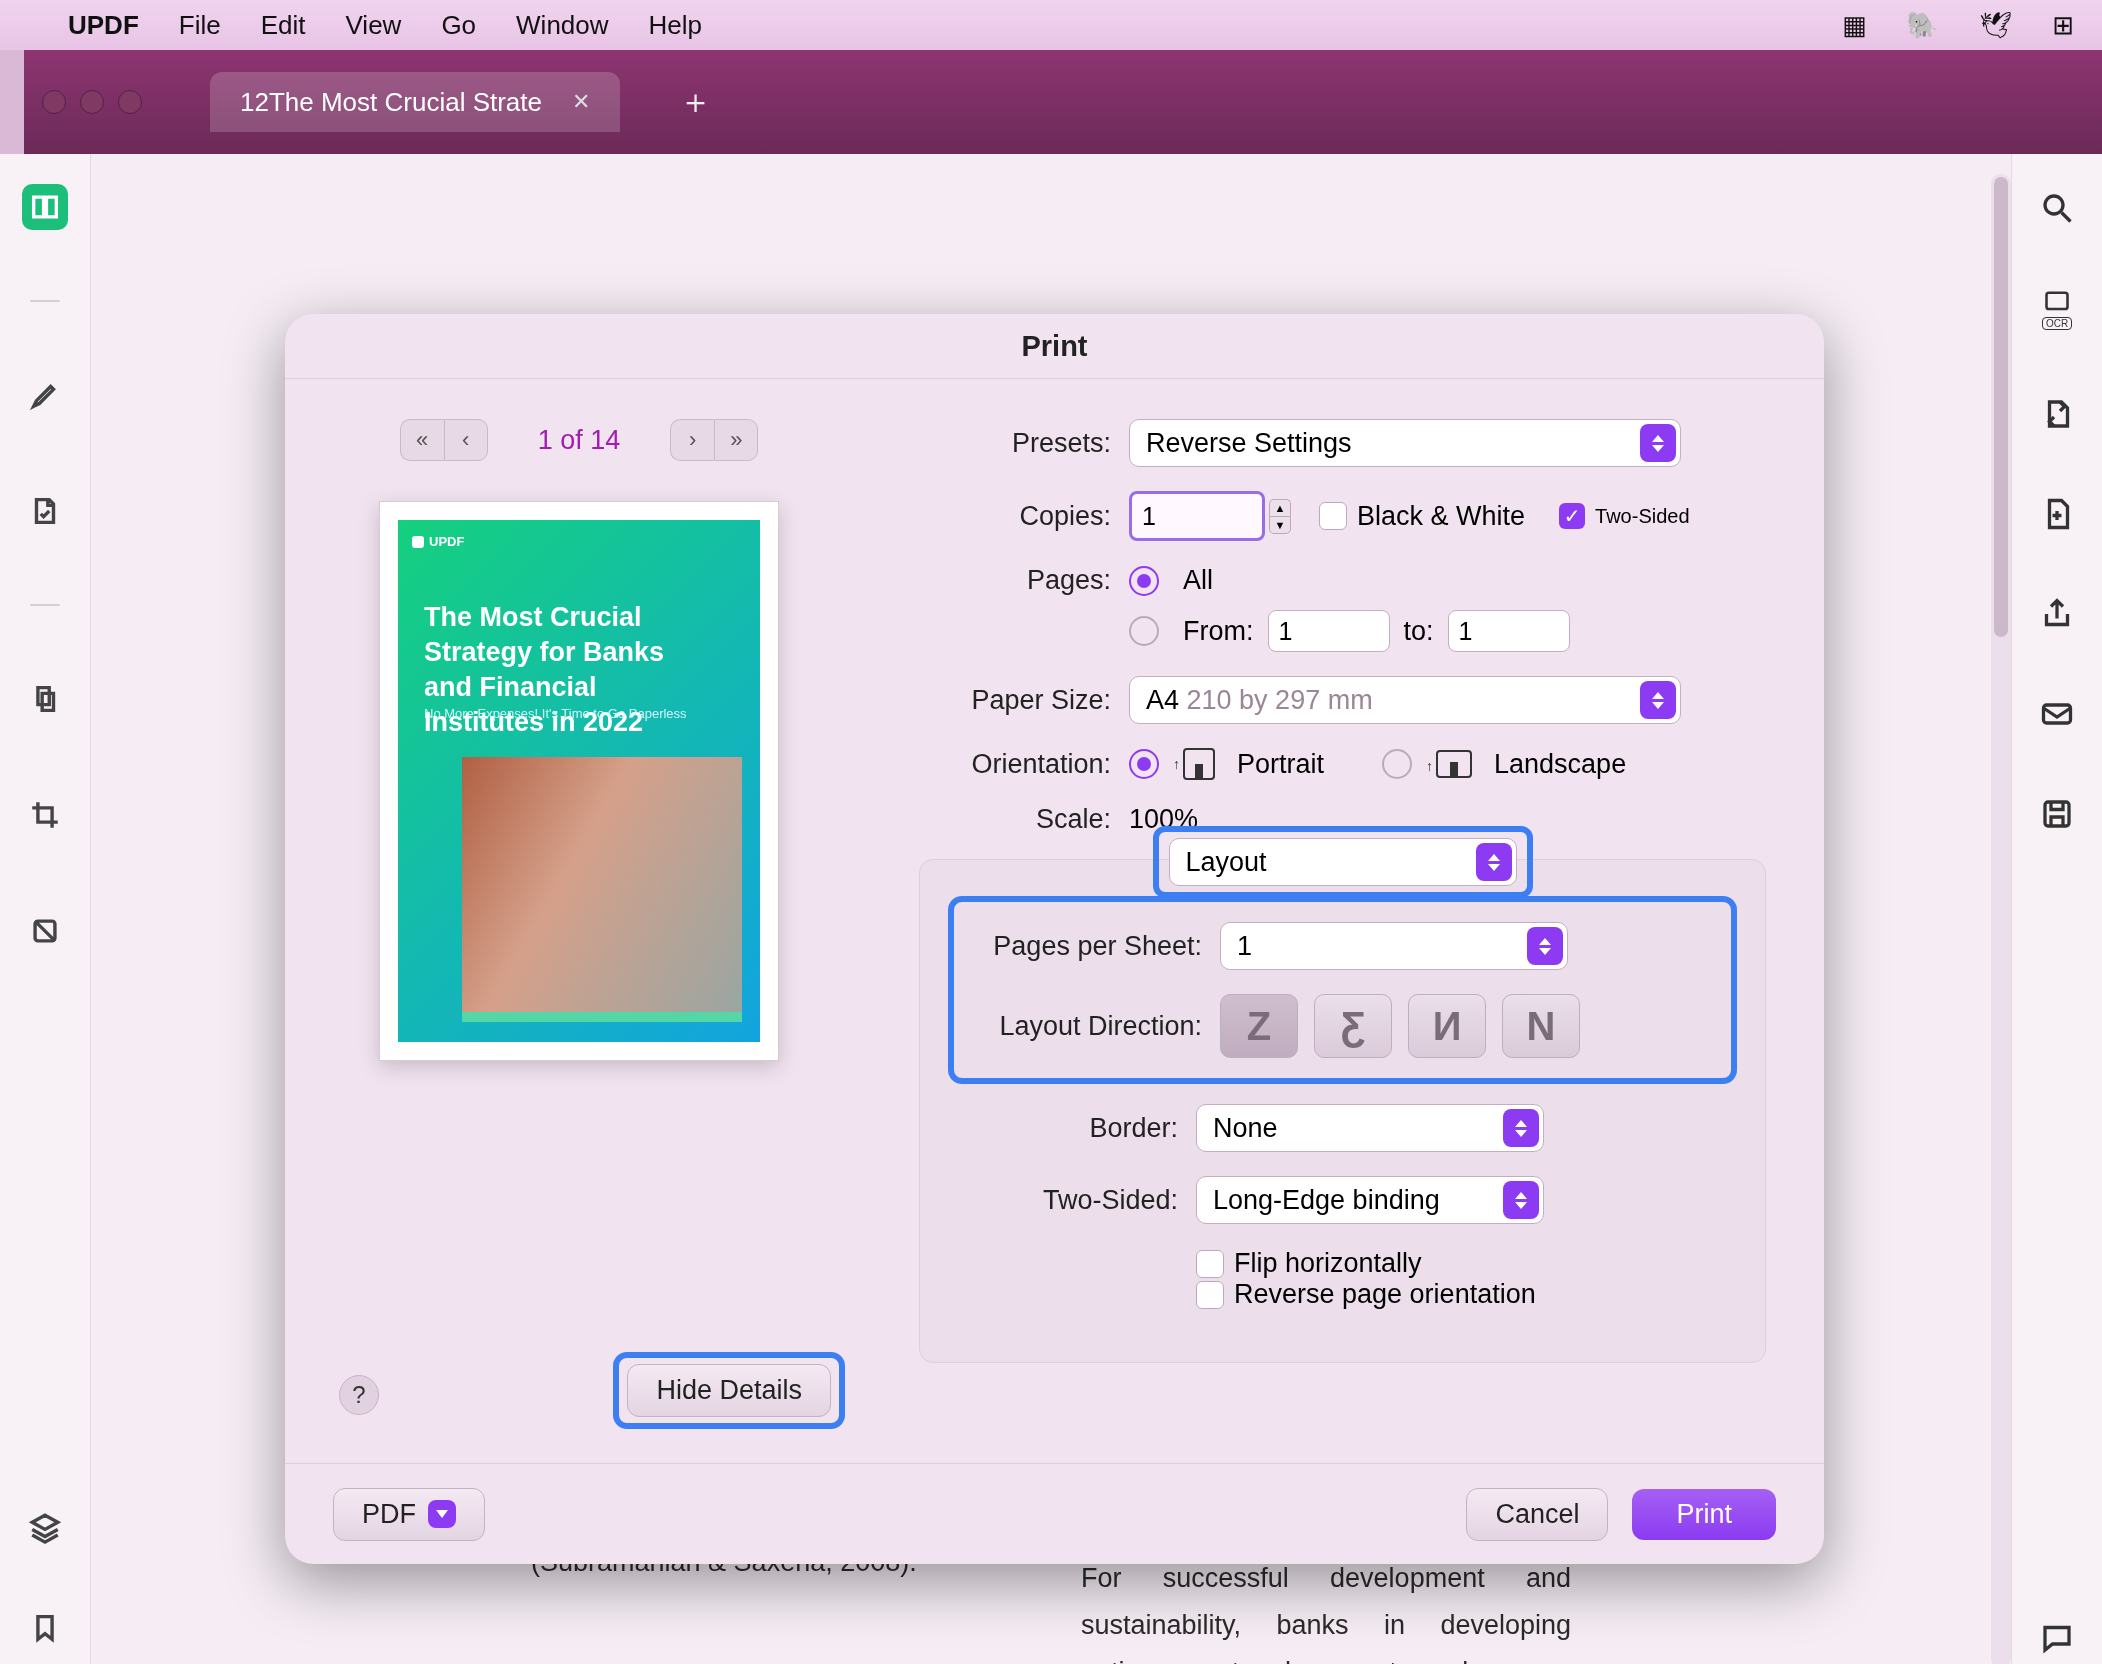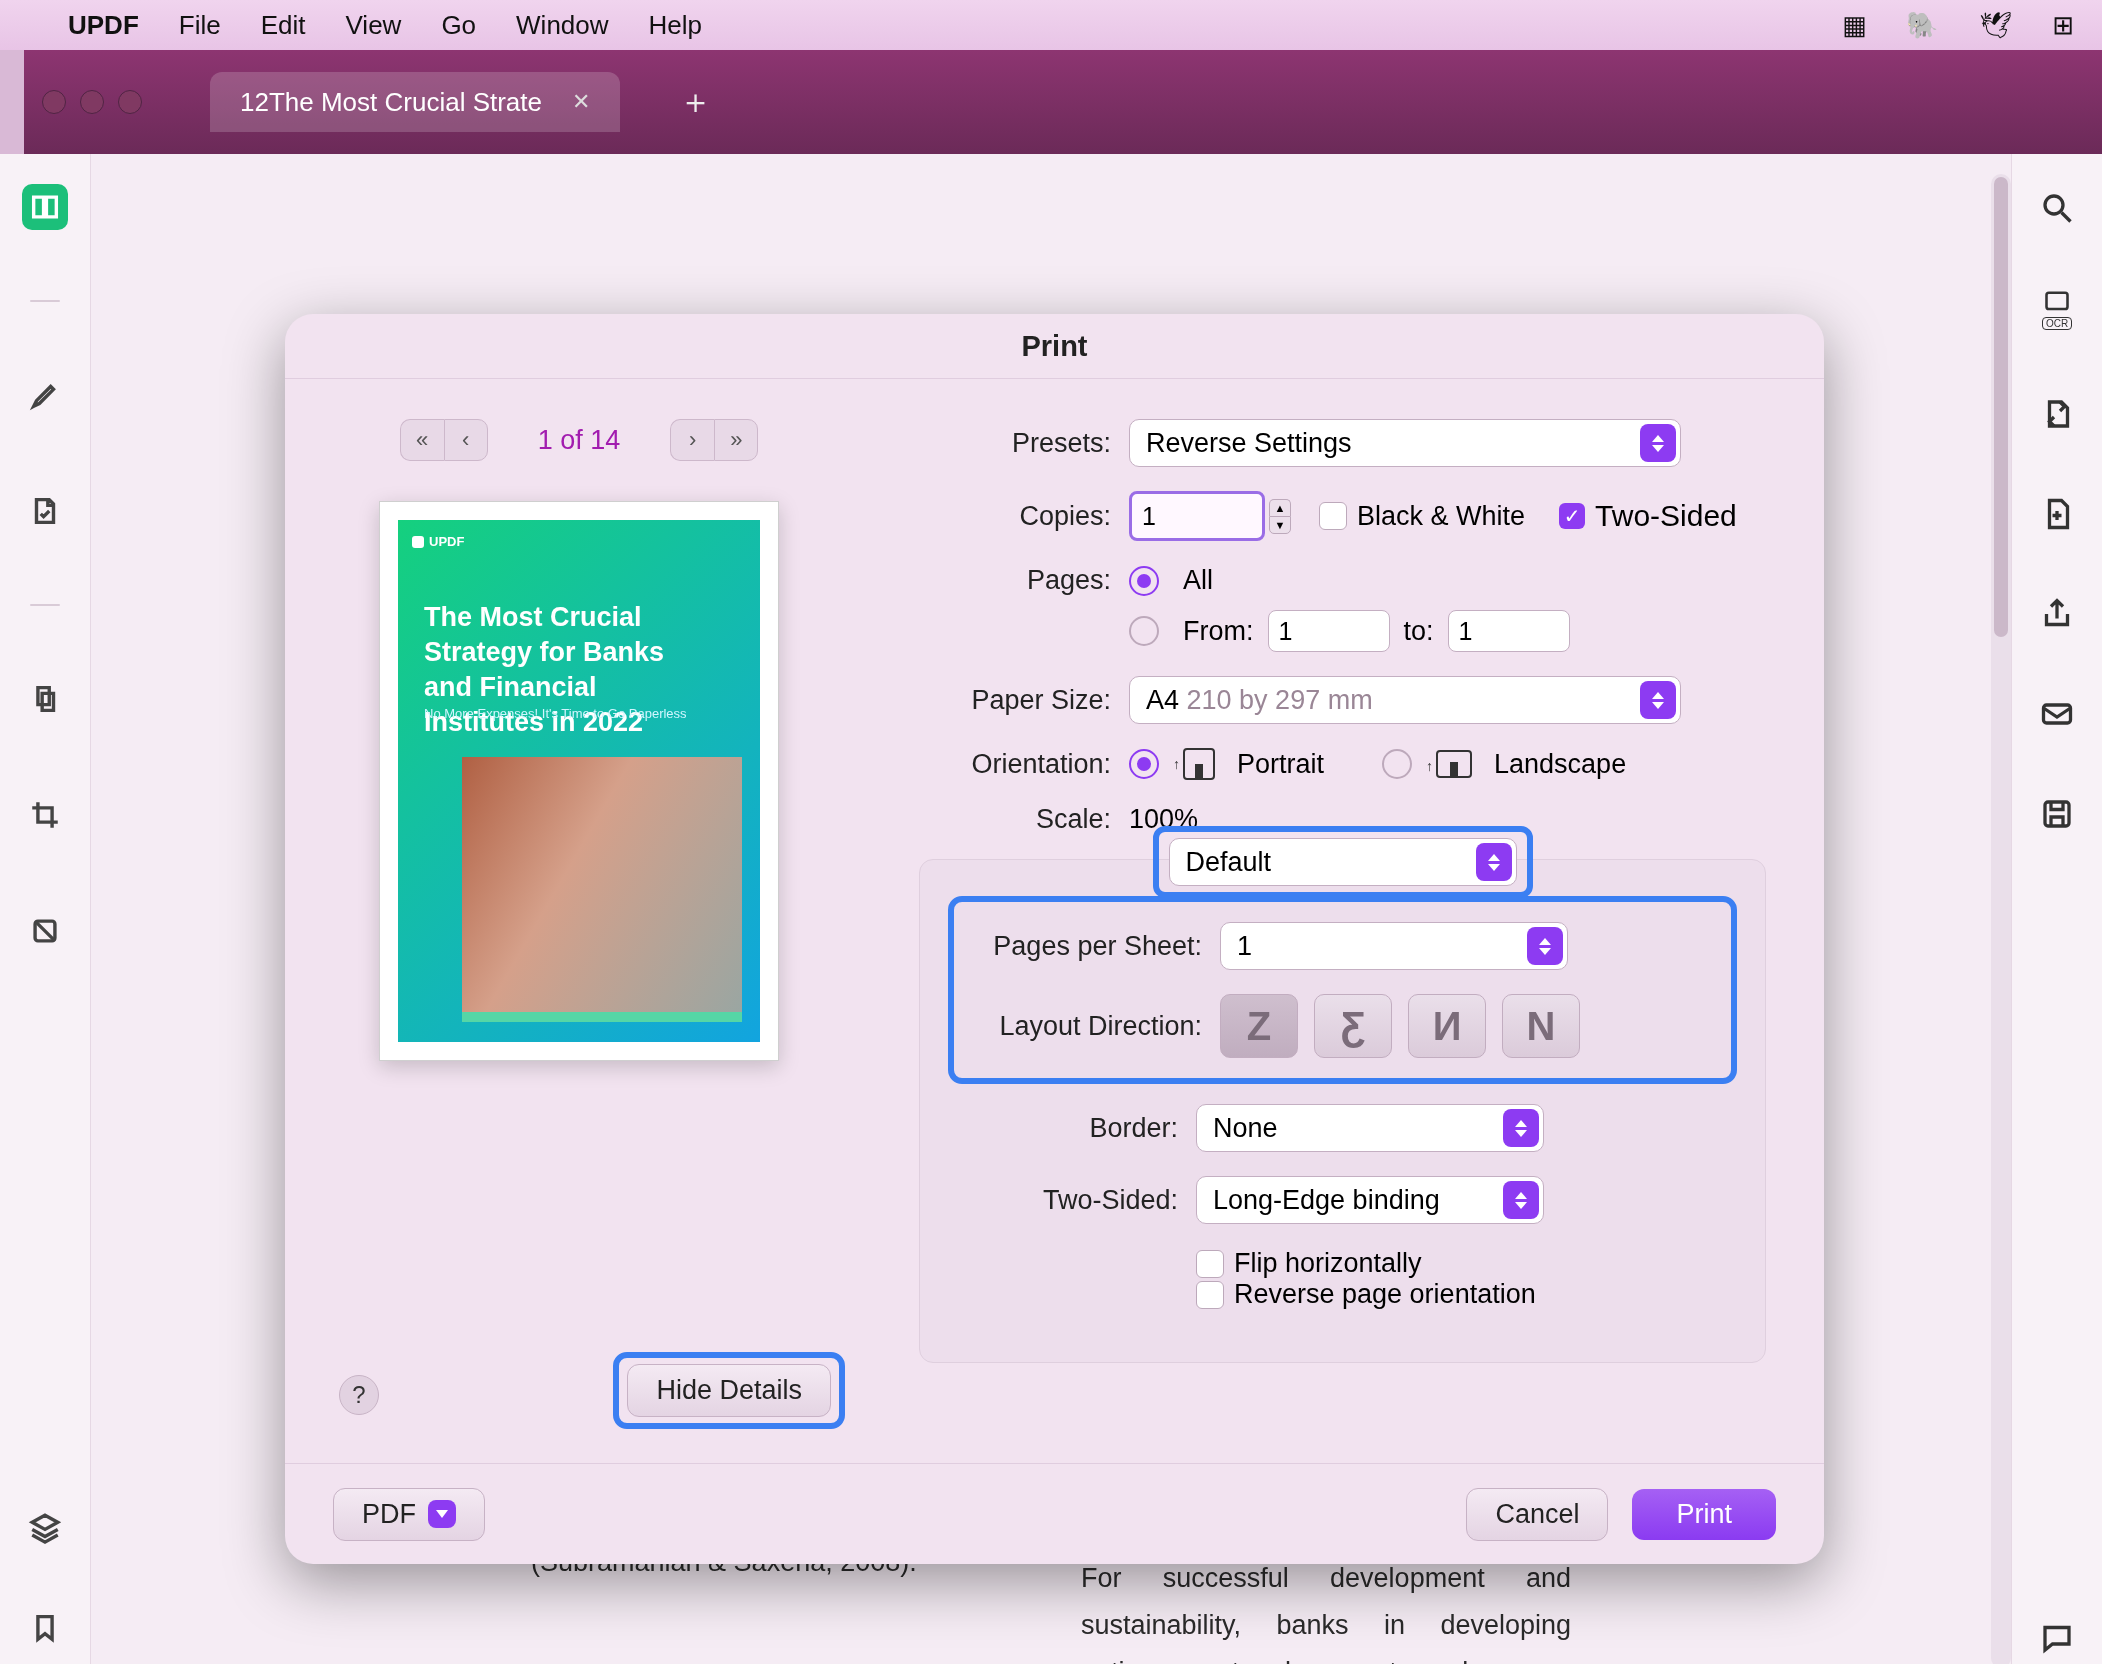--- a/index.html
+++ b/index.html
@@ -327,21 +327,21 @@
             <label>Copies:</label>
             <input class="numinput" value="1" style="">
             <span class="stepper">
               <span>▲</span>
               <span>▼</span>
             </span>
             <span style="width:28px"></span>
             <span class="chk"></span>
             <span style="font-size:27px;margin-right:34px;">Black &amp; White</span>
             <span class="chk on">✓</span>
-            <span style="font-size:30px;">Two-Sided</span>
+            <span style="font-size:20px;">Two-Sided</span>
           </div>
 
           <div class="row" style="align-items:flex-start">
             <label>Pages:</label>
             <div>
               <div class="inline" style="margin-bottom:14px">
                 <span class="radio on"></span>
                 <span>All</span>
               </div>
               <div class="inline">
@@ -383,21 +383,21 @@
 
           <div class="row">
             <label>Scale:</label>
             <span style="font-size:27px">100%</span>
           </div>
 
           <div class="panel">
             <div class="section-select">
               <span class="blue-ring2">
                 <span class="select" style="width:280px">
-                  <span>Default</span>
+                  <span>Layout</span>
                   <span class="arrow"></span>
                 </span>
               </span>
             </div>
 
             <div class="highlight">
               <div class="row" style="">
                 <label>Pages per Sheet:</label>
                 <div class="select w340">
                   <span>1</span>

